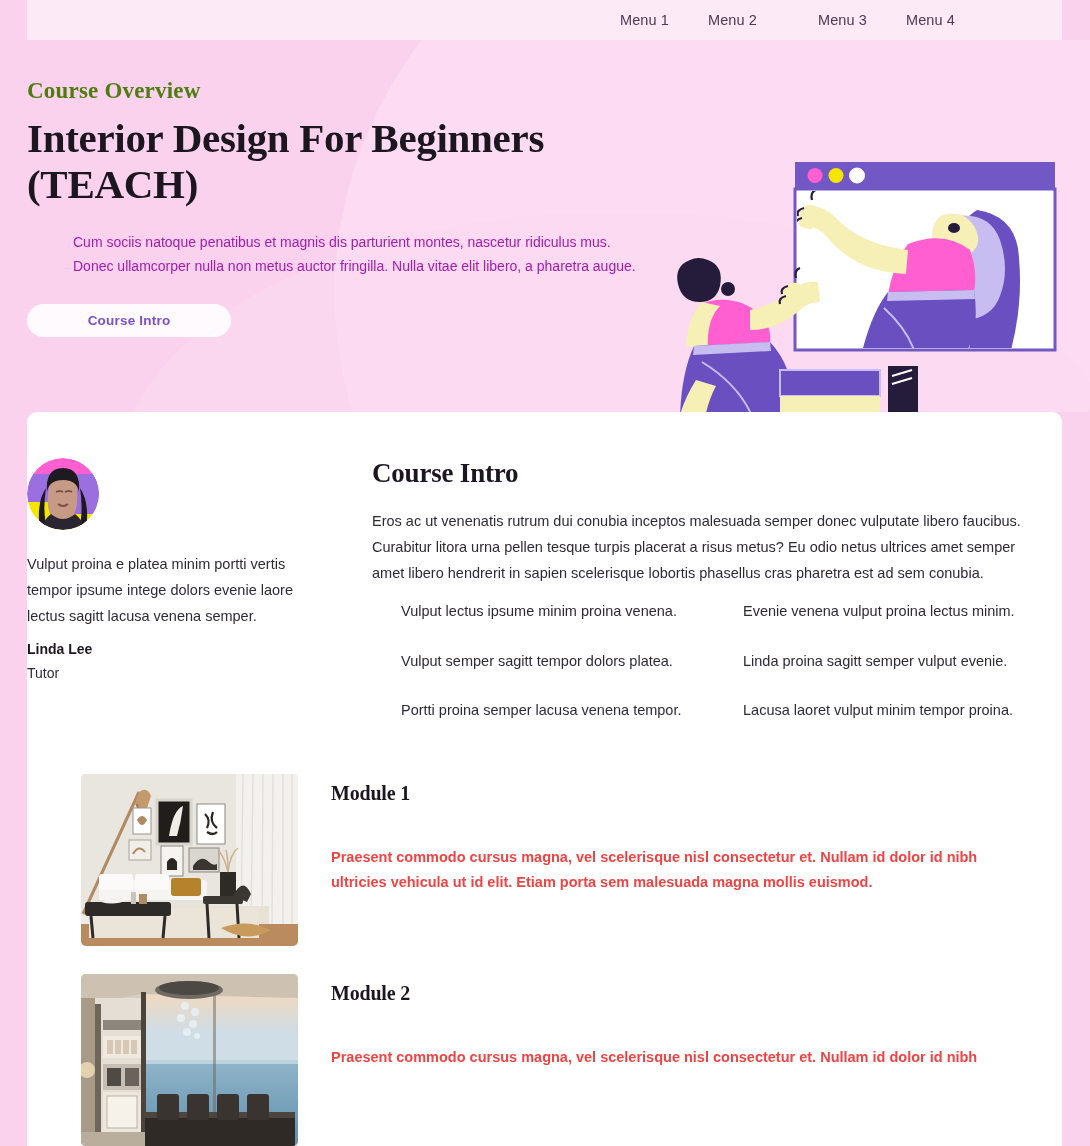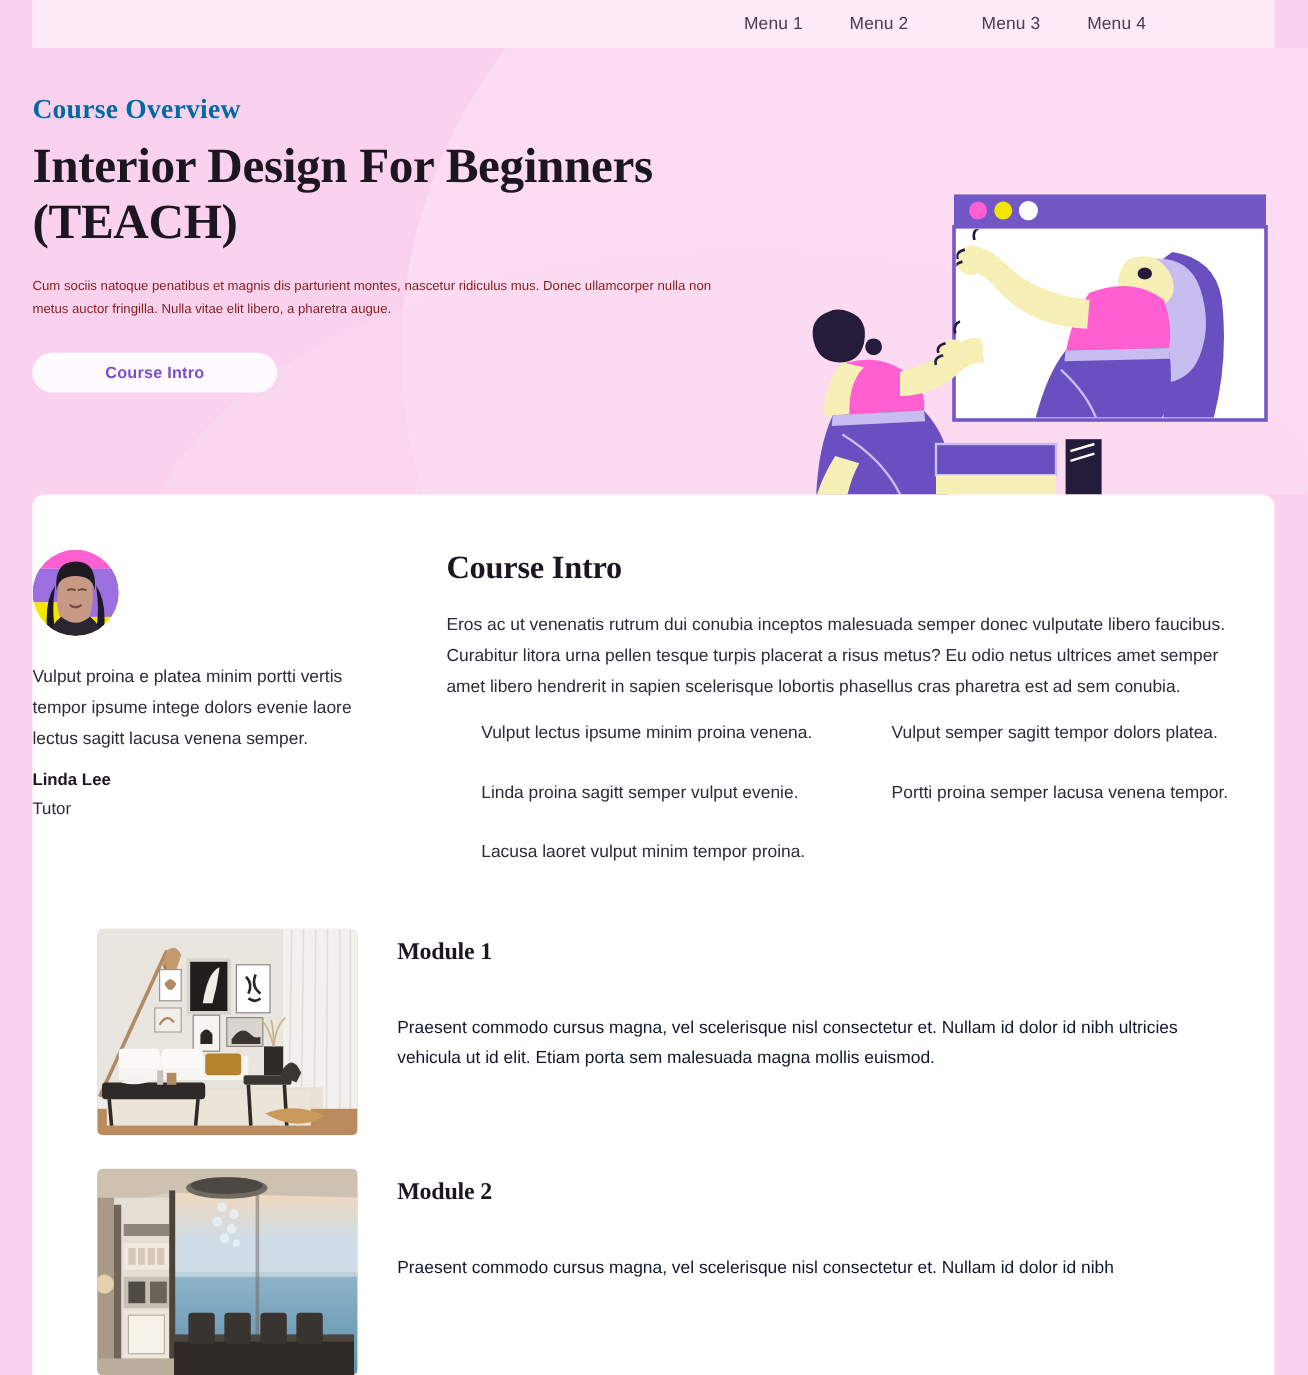--- a/index.html
+++ b/index.html
@@ -47,32 +47,32 @@
   .hero-swoosh2 {
     position:absolute; left:120px; bottom:-320px;
     width:1000px; height:520px;
     background:#fcd8f0;
     border-radius:50%;
     opacity:.6;
   }
   .hero-inner { position:relative; padding-left:27px; padding-top:38px; }
   .eyebrow {
     font-family:"Liberation Serif", serif;
-    font-weight:bold; font-size:23px; color:#0369a1;
+    font-weight:bold; font-size:23px; color:#4d7c0f;
     letter-spacing:.2px;
   }
   .hero-title {
     font-family:"Liberation Serif", serif;
     font-weight:bold; font-size:41px; line-height:1.12;
     color:#1c1620; margin-top:12px; max-width:620px;
     letter-spacing:-.3px;
   }
   .hero-desc {
     margin-top:22px; max-width:580px;
-    font-size:11px; line-height:1.72; color:#7f1d1d;
+    font-size:14px; line-height:1.72; color:#a21caf;margin-left:46px;
   }
   .hero-btn {
     display:inline-flex; align-items:center; justify-content:center;
     margin-top:26px; width:204px; height:33px;
     background:#fffafd; border-radius:17px;
     color:#7b4fc9; font-size:13.5px; font-weight:bold;
     letter-spacing:.2px; cursor:pointer; border:none;
     font-family:"Liberation Sans", sans-serif;
   }
 
@@ -132,21 +132,21 @@
     background:#d8d4cf;
   }
   .module-body { padding-left:33px; padding-top:8px; }
   .module-h {
     font-family:"Liberation Serif", serif;
     font-weight:bold; font-size:20px; color:#1c1620;
     letter-spacing:-.2px;
   }
   .module-p {
     margin-top:40px; font-size:14.5px; line-height:1.72;
-    color:#0f172a; max-width:690px;
+    color:#ef4444; max-width:690px;font-weight:bold;
   }
 </style>
 </head>
 <body>
 
 <div class="nav">
   <div class="nav-items">
     <div class="nav-item">Menu 1</div>
     <div class="nav-item">Menu 2</div>
     <div class="nav-item">Menu 3</div>
@@ -272,20 +272,21 @@
       <p class="tutor-quote">Vulput proina e platea minim portti vertis tempor ipsume intege dolors evenie laore lectus sagitt lacusa venena semper.</p>
       <div class="tutor-name">Linda Lee</div>
       <div class="tutor-role">Tutor</div>
     </div>
 
     <div class="intro-right">
       <h2 class="intro-h">Course Intro</h2>
       <p class="intro-p">Eros ac ut venenatis rutrum dui conubia inceptos malesuada semper donec vulputate libero faucibus. Curabitur litora urna pellen tesque turpis placerat a risus metus? Eu odio netus ultrices amet semper amet libero hendrerit in sapien scelerisque lobortis phasellus cras pharetra est ad sem conubia.</p>
       <div class="feature-grid">
         <div class="feature">Vulput lectus ipsume minim proina venena.</div>
+        <div class="feature">Evenie venena vulput proina lectus minim.</div>
         <div class="feature">Vulput semper sagitt tempor dolors platea.</div>
         <div class="feature">Linda proina sagitt semper vulput evenie.</div>
         <div class="feature">Portti proina semper lacusa venena tempor.</div>
         <div class="feature">Lacusa laoret vulput minim tempor proina.</div>
       </div>
     </div>
   </div>
 
   <div class="module m1">
     <div class="thumb">

